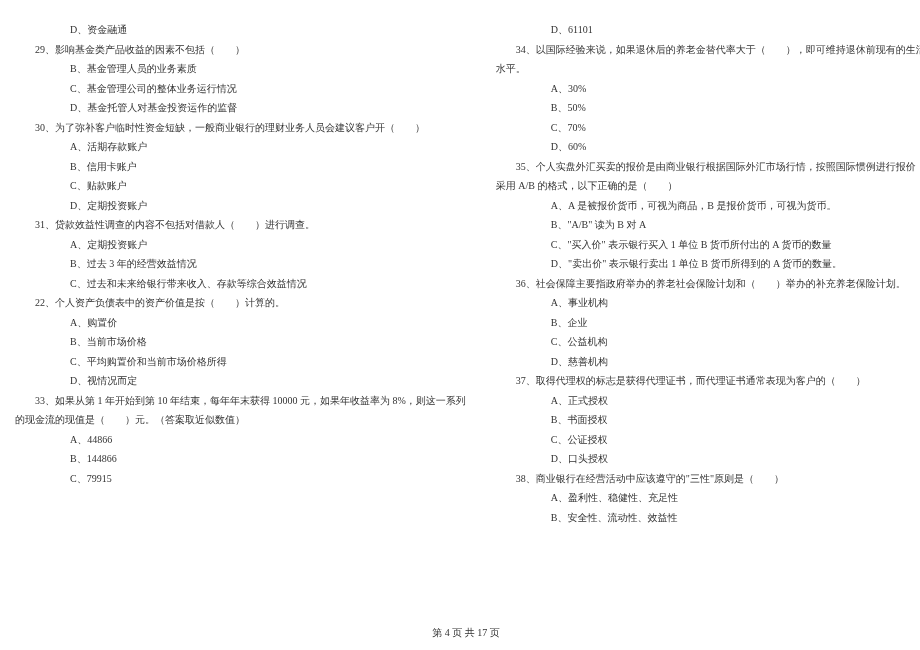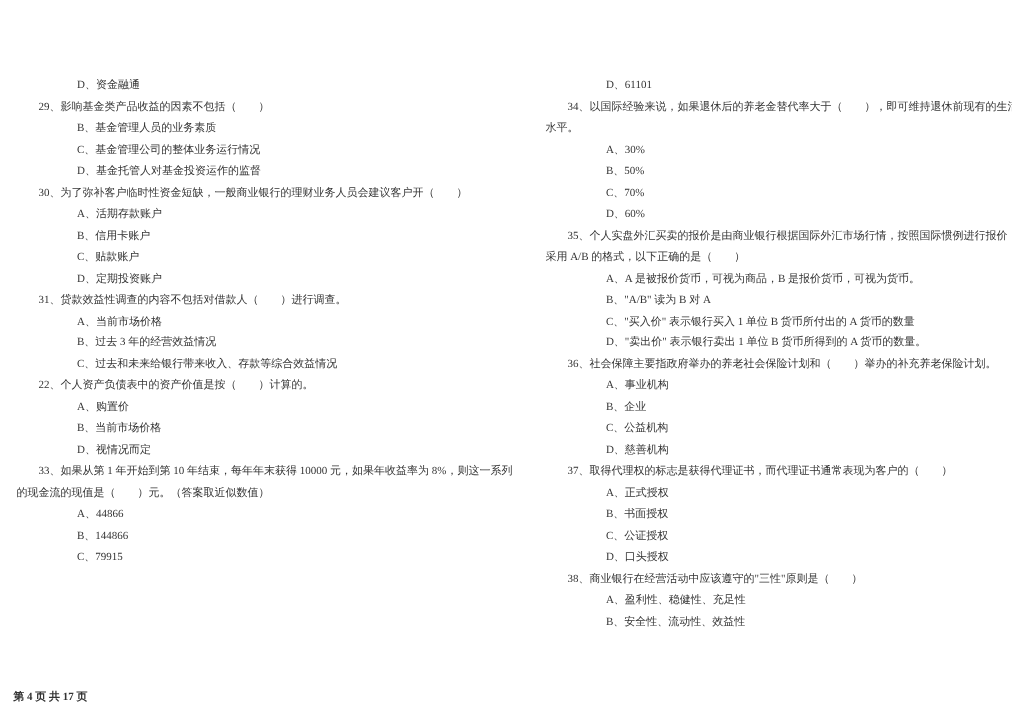--- a/index.html
+++ b/index.html
@@ -13,21 +13,20 @@
       background: #fff;
       font-family: "SimSun", "宋体", serif;
       font-size: 10px;
       color: #333;
       position: relative;
     }
     .page {
       display: flex;
       padding: 20px 15px 10px 15px;
       gap: 30px;
-      margin-top: 48px;
     }
     .column {
       flex: 1;
       display: flex;
       flex-direction: column;
     }
     .line {
       line-height: 1.95;
       white-space: nowrap;
       overflow: hidden;
@@ -40,23 +39,23 @@
       font-family: Liberation Serif, serif;
     }
     .question-cont {
       padding-left: 0px;
     }
     .footer {
       position: absolute;
       bottom: 10px;
       left: 12px;
       right: 0;
+      text-align: center;
       font-size: 10px;
       color: #333;
-      font-weight: bold;
     }
   </style>
 </head>
 <body>
 
 <div class="page">
   <div class="column">
     <div class="line option">D、资金融通</div>
 
     <div class="line question">29、影响基金类产品收益的因素不包括（　　）</div>
@@ -64,27 +63,28 @@
     <div class="line option">C、基金管理公司的整体业务运行情况</div>
     <div class="line option">D、基金托管人对基金投资运作的监督</div>
 
     <div class="line question">30、为了弥补客户临时性资金短缺，一般商业银行的理财业务人员会建议客户开（　　）</div>
     <div class="line option">A、活期存款账户</div>
     <div class="line option">B、信用卡账户</div>
     <div class="line option">C、贴款账户</div>
     <div class="line option">D、定期投资账户</div>
 
     <div class="line question">31、贷款效益性调查的内容不包括对借款人（　　）进行调查。</div>
-    <div class="line option">A、当前市场价格</div>
+    <div class="line option">A、定期投资账户</div>
     <div class="line option">B、过去 3 年的经营效益情况</div>
     <div class="line option">C、过去和未来给银行带来收入、存款等综合效益情况</div>
 
     <div class="line question">22、个人资产负债表中的资产价值是按（　　）计算的。</div>
     <div class="line option">A、购置价</div>
     <div class="line option">B、当前市场价格</div>
+    <div class="line option">C、平均购置价和当前市场价格所得</div>
     <div class="line option">D、视情况而定</div>
 
     <div class="line question">33、如果从第 1 年开始到第 10 年结束，每年年末获得 10000 元，如果年收益率为 8%，则这一系列</div>
     <div class="line question-cont">的现金流的现值是（　　）元。（答案取近似数值）</div>
     <div class="line option">A、44866</div>
     <div class="line option">B、144866</div>
     <div class="line option">C、79915</div>
   </div>
 
   <div class="column">

